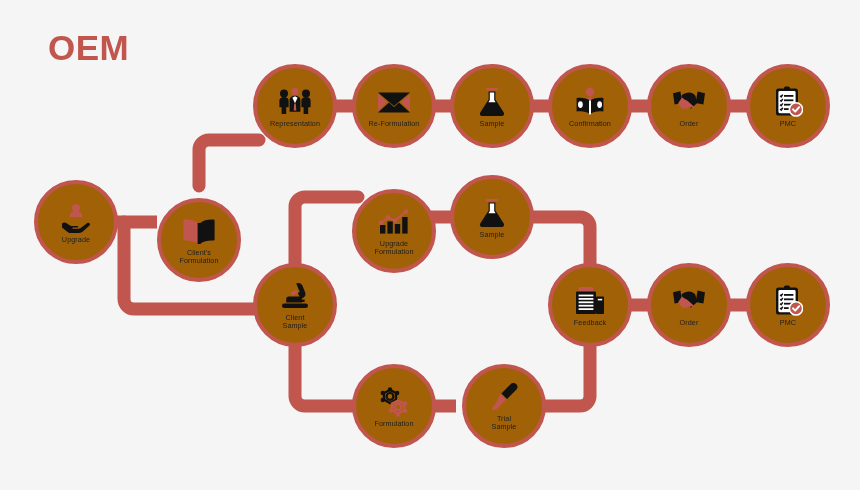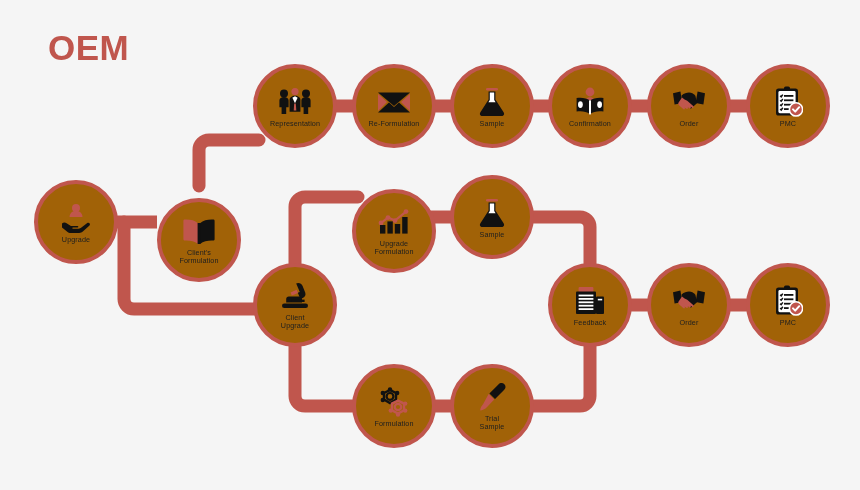--- a/index.html
+++ b/index.html
@@ -199,21 +199,21 @@
     <span class="glyph">
       <svg width="32" height="28" viewBox="0 0 32 28">
         <path d="M17 1.6c2.6-1.4 5.6 0 6.6 2.4l2.6 6.4c.9 2.2-.1 4.6-2.4 5.6l-2.4 1-2.6-6.2 2-.9-3.6-8.3z" fill="#111111"></path>
         <path d="M11.6 10.4 L17.6 7.8 L19 11 L12.8 13.6z" fill="#c0564d"></path>
         <path d="M9.8 14.4h10.6c1.6 0 2.6 1 2.6 2.6v3.4H7.2v-3.4c0-1.6 1-2.6 2.6-2.6z" fill="#111111"></path>
         <rect x="3" y="21.4" width="26" height="4.6" rx="2.3" fill="#111111"></rect>
         <rect x="12.6" y="17.6" width="13" height="2.4" fill="#111111"></rect>
       </svg>
     </span>
     <span class="lbl" style="white-space:pre-line">Client
-Upgrade</span>
+Sample</span>
   </div>
 
   <div class="node two" style="left:394px;top:231px">
     <span class="glyph">
       <svg width="32" height="26" viewBox="0 0 32 26">
         <polyline points="3,14 10,8.6 17,11.6 28,2.6" fill="none" stroke="#c0564d" stroke-width="2.2"></polyline>
         <circle cx="3" cy="14" r="2.4" fill="#c0564d"></circle>
         <circle cx="10" cy="8.6" r="2.4" fill="#c0564d"></circle>
         <circle cx="17" cy="11.6" r="2.4" fill="#c0564d"></circle>
         <circle cx="28" cy="2.6" r="2.4" fill="#c0564d"></circle>
@@ -255,21 +255,21 @@
         <circle cx="20" cy="20" r="3.2" fill="none" stroke="#c0564d" stroke-width="2.2"></circle>
         <circle cx="27.2" cy="16.6" r="2.2" fill="#c0564d"></circle>
         <circle cx="27.2" cy="23.6" r="2.2" fill="#c0564d"></circle>
         <circle cx="12.8" cy="23.6" r="2.2" fill="#c0564d"></circle>
         <circle cx="20" cy="27.6" r="2.2" fill="#c0564d"></circle>
       </svg>
     </span>
     <span class="lbl">Formulation</span>
   </div>
 
-  <div class="node two" style="left:492px;top:406px">
+  <div class="node two" style="left:504px;top:406px">
     <span class="glyph">
       <svg width="28" height="30" viewBox="0 0 28 30">
         <path d="M26.4 2.2c-1.8-1.8-4.4-1.4-6 .2l-9 9 5.6 5.6 9-9c1.6-1.6 2.2-4 .4-5.8z" fill="#111111"></path>
         <path d="M10.6 12 L16.2 17.6 L8.6 25.4 C7 27 4 28.4 2.2 28.4 c0-1.8 1.4-4.8 3-6.4z" fill="#c0564d"></path>
         <path d="M2.2 28.4 C4 28.4 6.4 27.4 8.2 25.8 L5 22.6 C3.4 24.4 2.2 26.6 2.2 28.4z" fill="#ffffff" opacity="0"></path>
       </svg>
     </span>
     <span class="lbl" style="white-space:pre-line">Trial
 Sample</span>
   </div>

